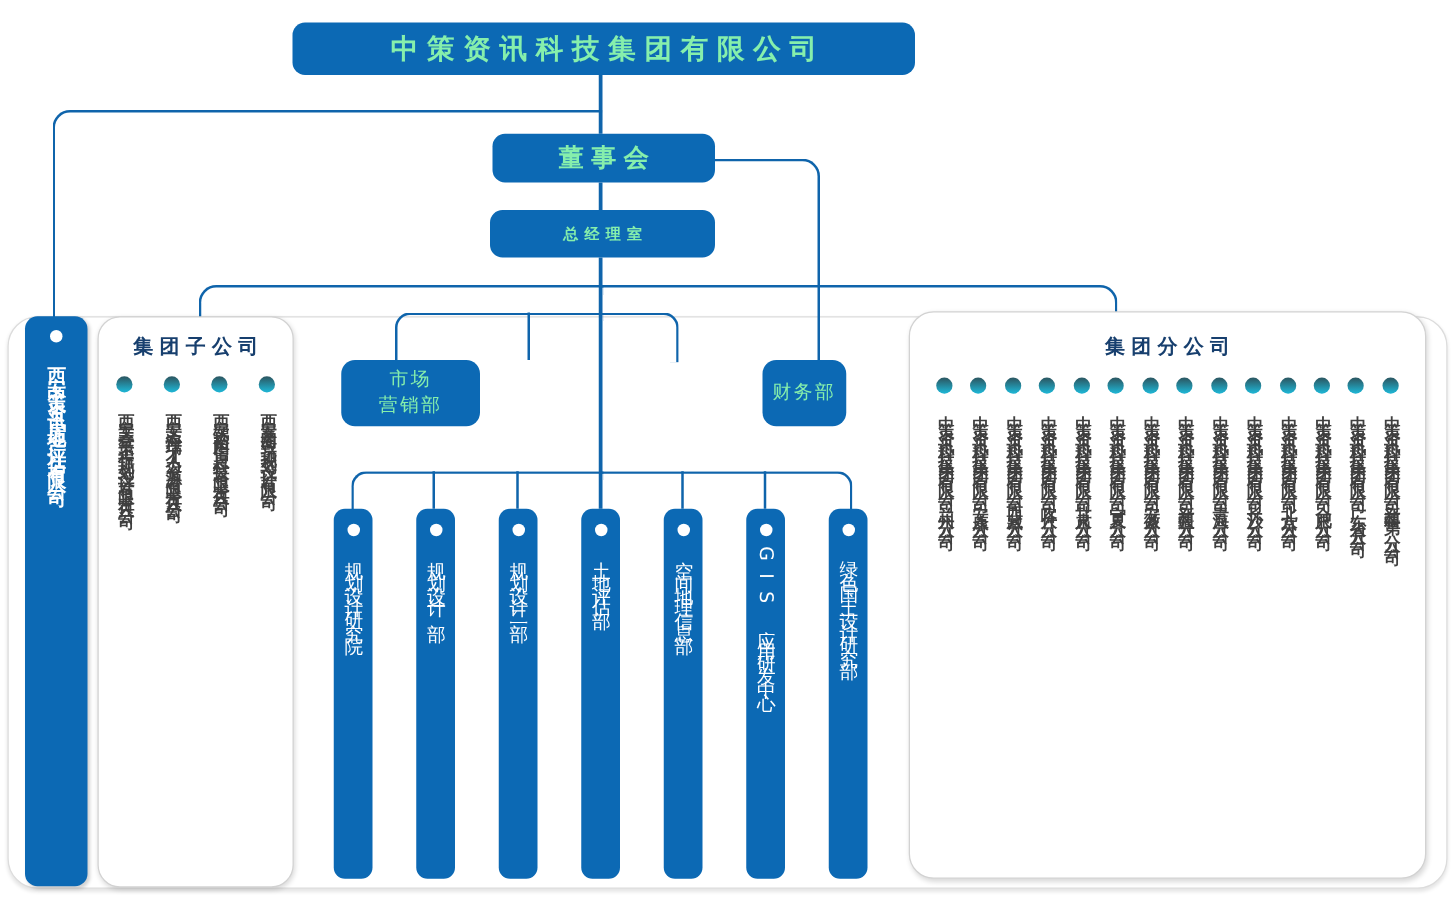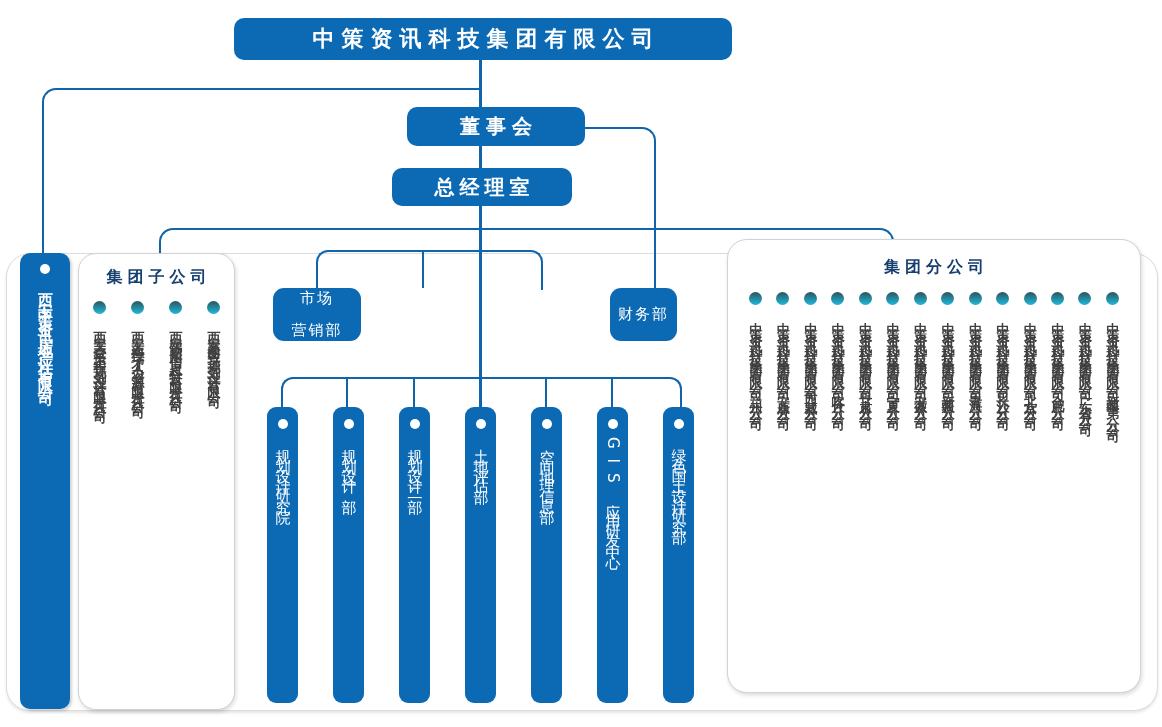--- a/index.html
+++ b/index.html
@@ -11,50 +11,50 @@
   .strip{
     position:absolute;left:6px;top:253px;width:1150px;height:456px;
     background:#ffffff;border:1px solid #dcdcdc;border-radius:24px;
     box-shadow:0 2px 3px rgba(0,0,0,0.10);z-index:1;
   }
   .panel{
     position:absolute;background:#ffffff;border:1px solid #d2d2d2;
     box-shadow:1px 2px 4px rgba(0,0,0,0.15);z-index:3;
   }
   .panel-left{left:78px;top:253px;width:155px;height:455px;border-radius:18px;}
-  .panel-right{left:727px;top:239px;width:412px;height:452px;border-radius:20px;}
+  .panel-right{left:727px;top:249px;width:412px;height:452px;border-radius:20px;}
   .panel-title{
     text-align:center;font-size:16px;font-weight:bold;color:#173f6e;
     letter-spacing:5px;padding-left:5px;
   }
   .panel-left .panel-title{margin-top:13px;}
   .panel-right .panel-title{margin-top:17px;}
   .cols{display:flex;justify-content:space-between;}
   .panel-left .cols{margin:13px auto 0 auto;width:146px;}
   .panel-right .cols{margin:14px auto 0 auto;width:384px;}
   .pcol{display:flex;flex-direction:column;align-items:center;gap:7px;}
   .panel-left .pcol{width:32px;}
   .panel-right .pcol{width:27px;}
   .teal-dot{width:13px;height:13px;border-radius:50%;
     background:linear-gradient(180deg,#2b5c68 8%,#1fb0ce 90%);}
   .vtext{writing-mode:vertical-rl;text-orientation:mixed;}
   .pcol .vtext{font-size:13px;color:#3f3f3f;font-weight:600;}
   .panel-left .vtext{letter-spacing:5px;}
   .panel-right .vtext{letter-spacing:6px;}
   
   .node{
-    position:absolute;background:#0c69b4;color:#ffffff;z-index:4;
-    display:flex;align-items:center;justify-content:center;border-radius:10px;
+    position:absolute;background:#0c69b4;color:#86efac;z-index:4;
+    display:flex;align-items:center;justify-content:center;border-radius:10px;font-family:Liberation Mono, monospace;
   }
   .root-node{left:234px;top:18px;width:491px;height:42px;font-size:22px;font-weight:bold;letter-spacing:7px;padding-left:7px;}
-  .board-node{left:394px;top:107px;width:172px;height:39px;font-size:20px;font-weight:bold;letter-spacing:6px;padding-left:6px;margin-left:13px;}
-  .gm-node{left:392px;top:168px;width:175px;height:38px;font-size:20px;font-weight:bold;letter-spacing:5px;padding-left:5px;}
+  .board-node{left:394px;top:107px;width:172px;height:39px;font-size:20px;font-weight:bold;letter-spacing:6px;padding-left:6px;}
+  .gm-node{left:392px;top:168px;width:175px;height:38px;font-size:12px;font-weight:bold;letter-spacing:5px;padding-left:5px;}
   .dept{top:288px;height:53px;font-size:15px;font-weight:500;letter-spacing:2px;
     flex-direction:column;line-height:21px;border-radius:11px;}
-  .dept-market{left:273px;width:88px;justify-content:space-between;}
+  .dept-market{left:273px;width:111px;}
   .dept-hr{left:378px;width:90px;}
   .dept-planning{left:495px;width:88px;}
   .dept-finance{left:610px;width:67px;}
   .left-company{
     position:absolute;left:20px;top:253px;width:50px;height:456px;z-index:4;
     background:#0c69b4;border-radius:10px;box-shadow:2px 2px 3px rgba(0,0,0,0.18);
     display:flex;flex-direction:column;align-items:center;padding-top:11px;gap:8px;box-sizing:border-box;
   }
   .white-dot{width:10px;height:10px;border-radius:50%;background:#ffffff;flex:none;}
   .left-company .vtext{color:#ffffff;font-size:15px;font-weight:600;letter-spacing:7px;}

